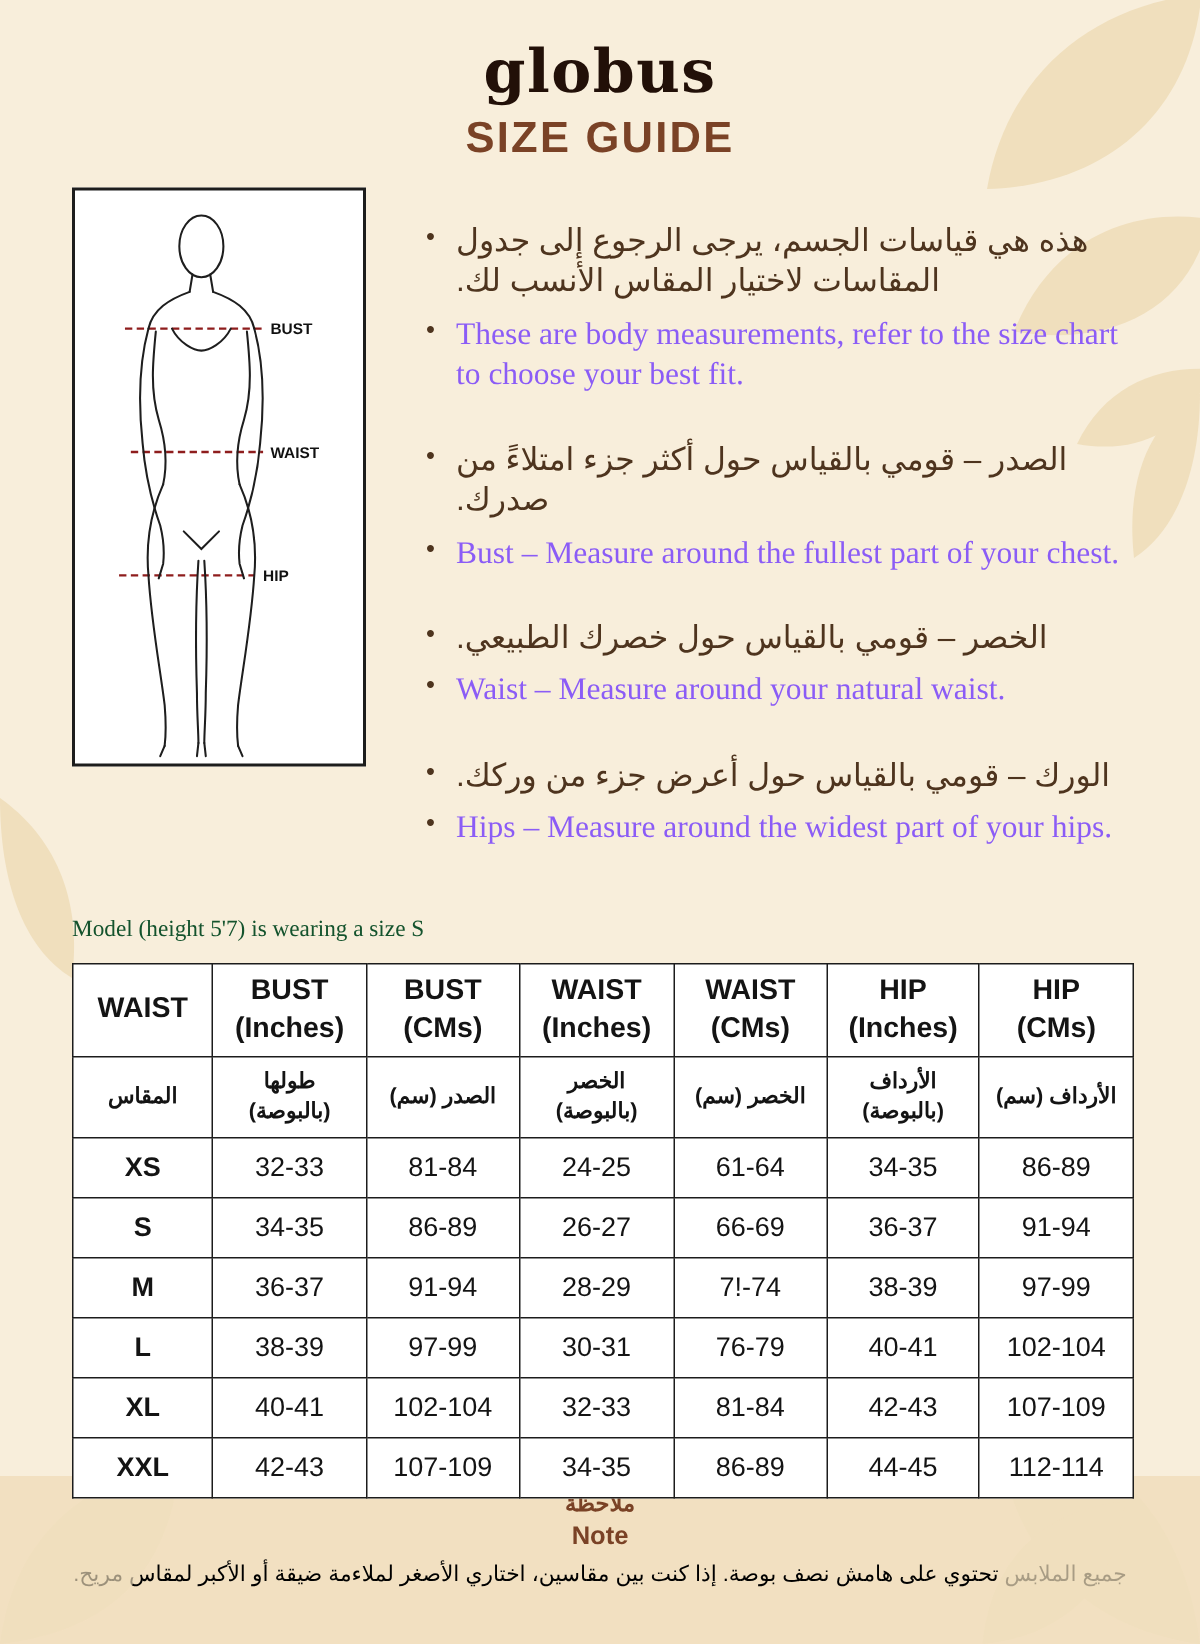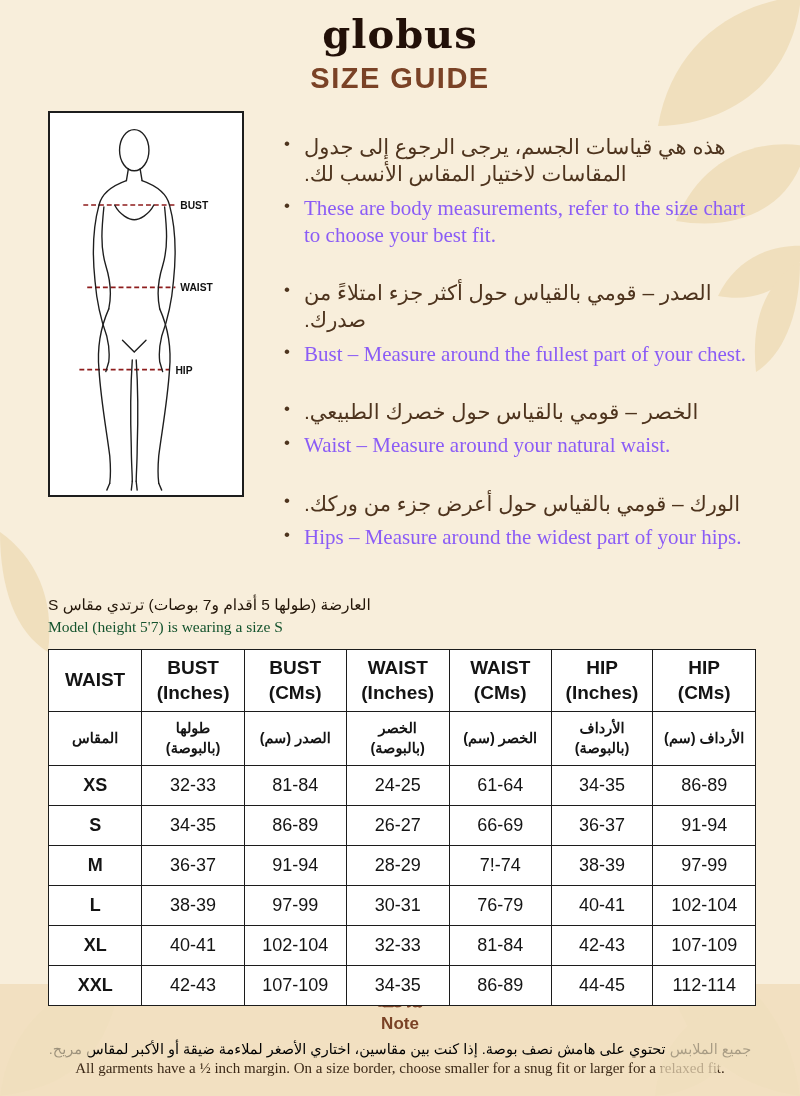--- a/index.html
+++ b/index.html
@@ -12,21 +12,21 @@
   .leaf { position:absolute; pointer-events:none; }
   .leaf path { fill:#f0dfbd; }
   .leaf.tr { right:-6px; top:-4px; z-index:1; }
   .leaf.rm { right:0; top:262px; z-index:1; }
   .leaf.lm { left:0; top:532px; z-index:1; }
   .leaf.bl { left:0; bottom:0; z-index:2; opacity:.65; }
   .leaf.br { right:0; bottom:0; z-index:2; opacity:.7; }
 
   .content { position:relative; z-index:3; }
 
-  .header { text-align:center; padding-top:10px; }
+  .header { text-align:center; padding-top:24px; }
   .logo {
     font-family:"DejaVu Serif", serif; font-weight:700;
     font-size:40px; letter-spacing:1px; color:#221008;
   }
   .guide-title {
     margin-top:5px; font-size:29px; font-weight:700;
     letter-spacing:1.5px; color:#7a4226;
   }
 
   .main { display:flex; padding:16px 44px 0 48px; }
@@ -175,21 +175,20 @@
             </div>
             <div class="bullet-item en">
               <span class="bullet-dot">•</span>
               <span class="bullet-text">Hips – Measure around the widest part of your hips.</span>
             </div>
           </div>
         </div>
     </div>
 
     <div class="model-note">
-      <div class="model-ar">العارضة (طولها 5 أقدام و7 بوصات) ترتدي مقاس S</div>
       <div class="model-en">Model (height 5'7) is wearing a size S</div>
     </div>
 
     <div class="table-wrap">
       <table class="size-table">
         <colgroup>
           <col style="width:13.2%">
           <col style="width:14.5%">
             <col style="width:14.4%">
           <col style="width:14.6%">
@@ -313,17 +312,16 @@
       </table>
     </div>
 
   </div>
 
   <div class="footer">
     <div class="footer-inner">
       <div class="footer-title-ar">ملاحظة</div>
       <div class="footer-title-en">Note</div>
       <div class="footer-body-ar">جميع الملابس تحتوي على هامش نصف بوصة. إذا كنت بين مقاسين، اختاري الأصغر لملاءمة ضيقة أو الأكبر لمقاس مريح.</div>
-      <div class="footer-body-en">All garments have a ½ inch margin. On a size border, choose smaller for a snug fit or larger for a relaxed fit.</div>
     </div>
   </div>
 
 </div>
 
 </body></html>

